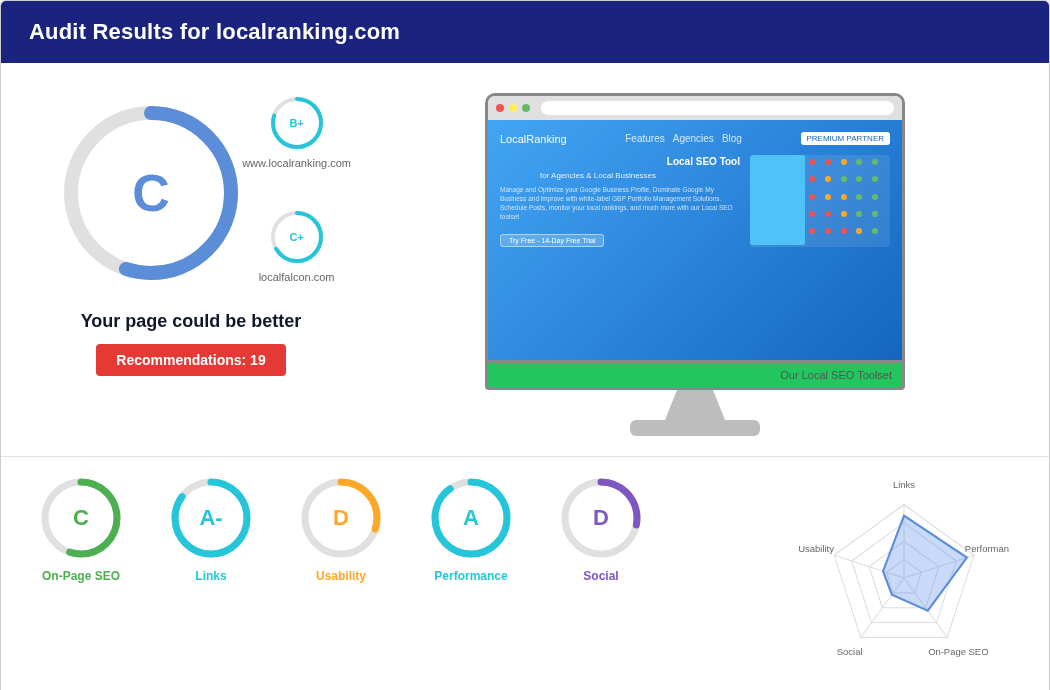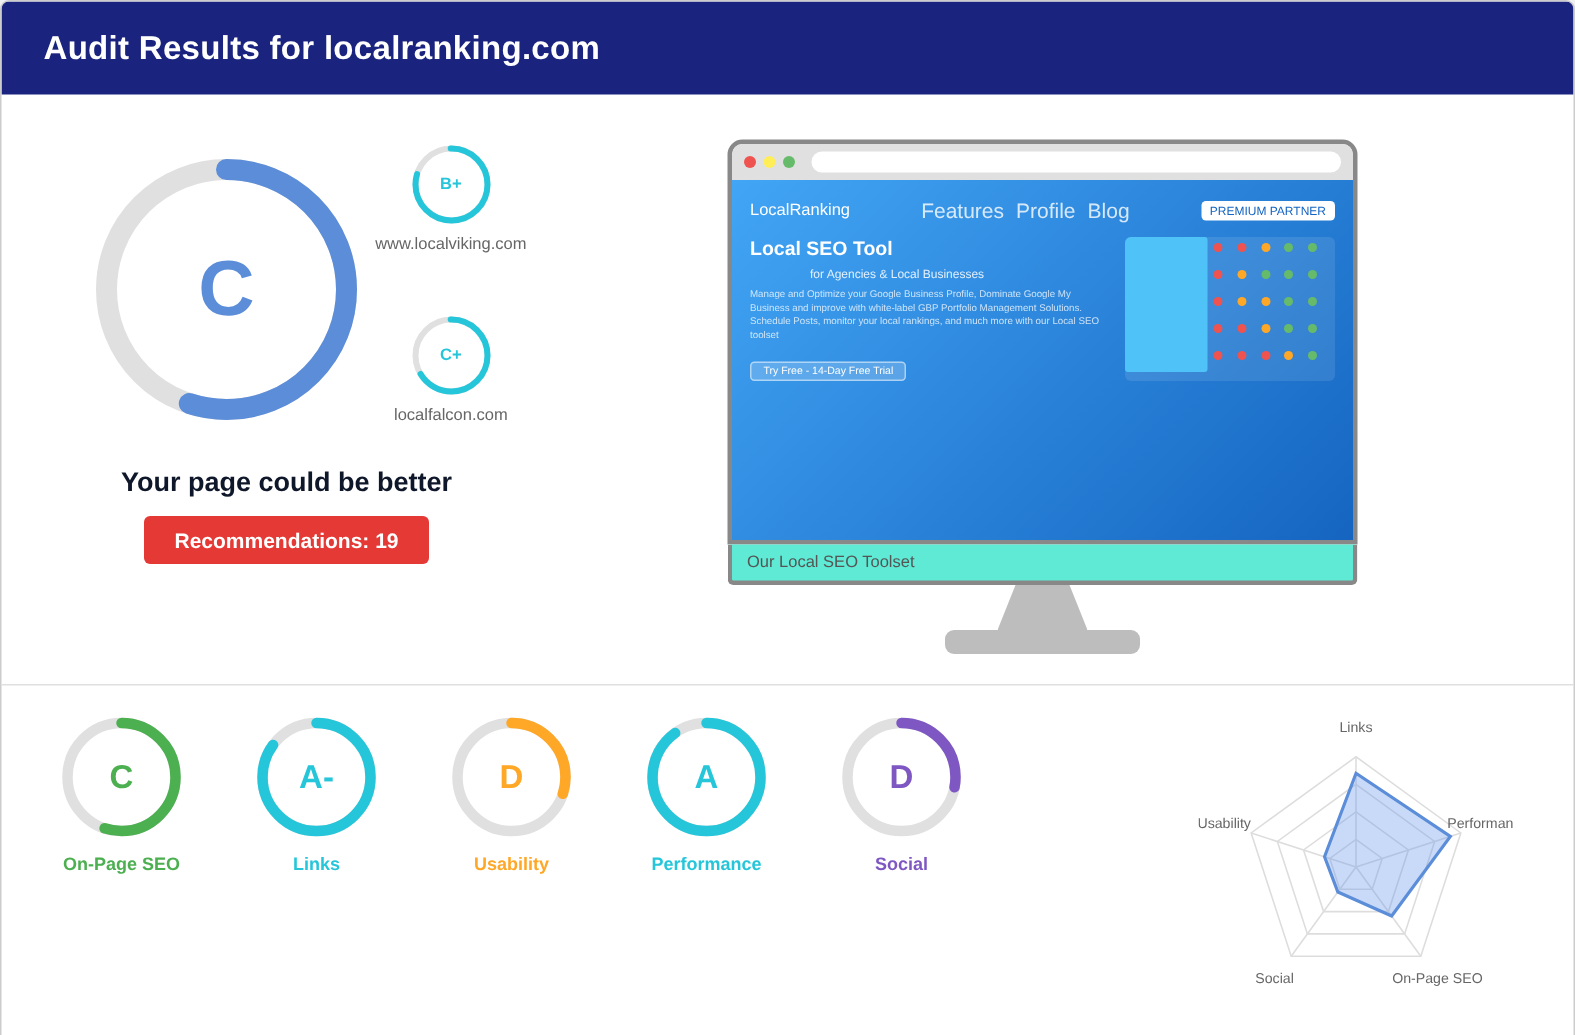--- a/index.html
+++ b/index.html
@@ -156,43 +156,44 @@
       color: #fff;
       font-size: 11px;
       font-weight: normal;
     }
     .site-nav-links {
       display: flex;
       gap: 8px;
     }
     .site-nav-link {
       color: rgba(255,255,255,0.8);
-      font-size: 14px;
+      font-size: 10px;
       text-align: right;
     }
     .site-cta-btn {
       background: #fff;
       color: #1565c0;
       font-size: 8px;
       border-radius: 3px;
       padding: 2px 6px;
     }
     .site-hero {
       display: flex;
       gap: 10px;
     }
     .site-hero-text {
       flex: 1;
     }
     .site-hero-title {
       color: #fff;
-      font-size: 13px;
+      font-size: 10px;
       font-weight: bold;
       margin-bottom: 3px;
       line-height: 1.3;
+      text-align: right;
     }
     .site-hero-subtitle {
       color: rgba(255,255,255,0.85);
       font-size: 8px;
       margin-bottom: 5px;
       padding-left: 40px;
     }
     .site-hero-desc {
       color: rgba(255,255,255,0.75);
       font-size: 6.5px;
@@ -225,26 +226,26 @@
       padding: 4px;
       display: grid;
       grid-template-columns: repeat(5, 1fr);
       grid-template-rows: repeat(5, 1fr);
       gap: 2px;
     }
     .site-grid-dot {
       width: 6px; height: 6px; border-radius: 50%;
     }
     .monitor-foot {
-      background: #5eead4;
+      background: #22c55e;
       border: 3px solid #888;
       border-top: none;
       border-radius: 0 0 4px 4px;
       padding: 6px 10px;
-      text-align: left;
+      text-align: right;
       font-size: 11px;
       color: #555;
     }
     .monitor-stand-neck {
       width: 60px;
       height: 30px;
       background: #bdbdbd;
       margin: 0 auto;
       clip-path: polygon(20% 0%, 80% 0%, 100% 100%, 0% 100%);
     }
@@ -331,21 +332,21 @@
 
         <div style="position:absolute; right:-20px; top:10px; display:flex; flex-direction:column; gap:38px;">
           <div class="competitor-item">
             <div class="small-gauge">
               <svg width="60" height="60">
                 <circle cx="30" cy="30" r="24" fill="none" stroke="#e0e0e0" stroke-width="4"></circle>
                 <circle cx="30" cy="30" r="24" fill="none" stroke="#26c6da" stroke-width="4" stroke-dasharray="120 30" stroke-linecap="round" transform="rotate(-90 30 30)"></circle>
               </svg>
               <div class="small-grade" style="font-size:11px;">B+</div>
             </div>
-            <div class="competitor-label">www.localviking.com</div>
+            <div class="competitor-label">www.localranking.com</div>
           </div>
           <div class="competitor-item">
             <div class="small-gauge">
               <svg width="60" height="60">
                 <circle cx="30" cy="30" r="24" fill="none" stroke="#e0e0e0" stroke-width="4"></circle>
                 <circle cx="30" cy="30" r="24" fill="none" stroke="#26c6da" stroke-width="4" stroke-dasharray="100 50" stroke-linecap="round" transform="rotate(-90 30 30)"></circle>
               </svg>
               <div class="small-grade" style="font-size:11px;">C+</div>
             </div>
             <div class="competitor-label">localfalcon.com</div>
@@ -364,21 +365,21 @@
             <div class="browser-dot red"></div>
             <div class="browser-dot yellow"></div>
             <div class="browser-dot green"></div>
             <div class="browser-url"></div>
           </div>
           <div class="monitor-website">
             <div class="site-nav">
               <span class="site-logo">LocalRanking</span>
               <div class="site-nav-links">
                 <span class="site-nav-link">Features</span>
-                <span class="site-nav-link">Profile</span>
+                <span class="site-nav-link">Agencies</span>
                 <span class="site-nav-link">Blog</span>
               </div>
               <span class="site-cta-btn">PREMIUM PARTNER</span>
             </div>
             <div class="site-hero">
               <div class="site-hero-text">
                 <div class="site-hero-title">Local SEO Tool</div>
                 <div class="site-hero-subtitle">for Agencies &amp; Local Businesses</div>
                 <div class="site-hero-desc">Manage and Optimize your Google Business Profile, Dominate Google My Business and improve with white-label GBP Portfolio Management Solutions. Schedule Posts, monitor your local rankings, and much more with our Local SEO toolset</div>
                 <span class="site-hero-btn">Try Free - 14-Day Free Trial</span>

